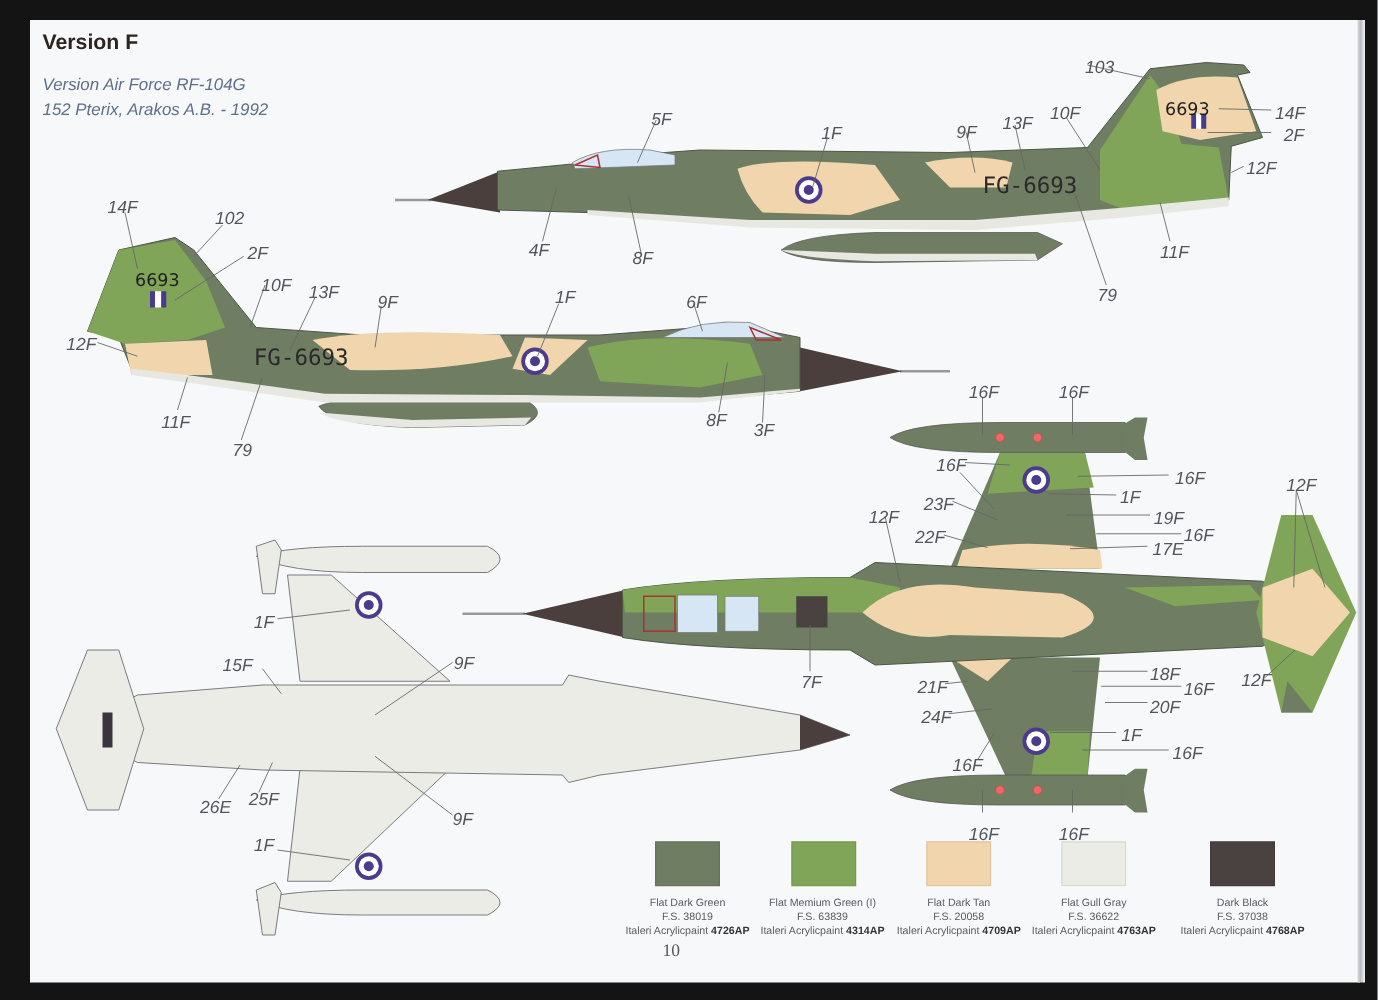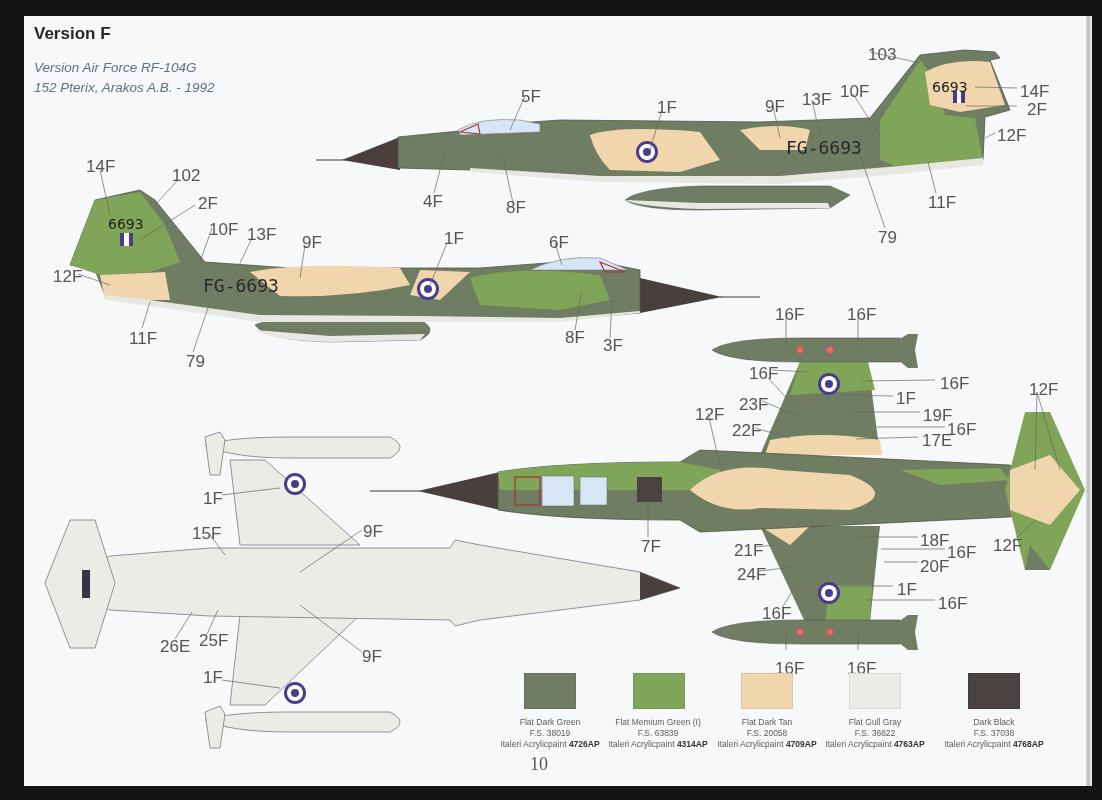--- a/index.html
+++ b/index.html
@@ -1,26 +1,26 @@
 <!DOCTYPE html>
 <html><head>
 <meta charset="utf-8">
 <style>
   html, body { margin:0; padding:0; }
   body { width:1102px; height:800px; background:#141414; position:relative; overflow:hidden; font-family:"Liberation Sans", sans-serif; }
   .page { position:absolute; left:24px; top:16px; width:1064px; height:770px; background:#f7f8fa; }
   .page-edge { position:absolute; left:1086px; top:16px; width:6px; height:770px; background:linear-gradient(90deg,#d9dadd,#b9bcc1 40%,#f2f3f5); }
   .title { position:absolute; left:34px; top:24px; font-size:17px; font-weight:bold; color:#2b2422; }
   .subtitle { position:absolute; left:34px; font-size:13.5px; font-style:italic; color:#5e6f88; }
-  .lbl { position:absolute; font-size:17px; color:#555459; white-space:nowrap; line-height:1; }
+  .lbl { position:absolute; font-size:14px; color:#555459; white-space:nowrap; line-height:1;font-style:italic; }
   svg.art { position:absolute; left:0; top:0; }
   .swatch-box { position:absolute; top:673px; width:52px; height:36px; }
   .swatch-text { position:absolute; top:717px; width:170px; text-align:center; font-size:8.5px; line-height:11px; color:#5b5b60; }
   .swatch-text b { color:#333; }
-  .pageno { position:absolute; left:530px; top:754px; font-family:"Liberation Serif", serif; font-size:18px; color:#555; }
+  .pageno { position:absolute; left:530px; top:754px; font-family:"Liberation Serif", serif; font-size:14px; color:#555; }
 </style>
 </head>
 <body>
 
 <div class="page"></div>
 <div class="page-edge"></div>
 
 <div class="title">Version F</div>
 <div class="subtitle" style="top:60px">Version Air Force RF-104G</div>
 <div class="subtitle" style="top:80px">152 Pterix, Arakos A.B. - 1992</div>
@@ -264,21 +264,21 @@
 <span class="lbl" style="left:737px;top:566px">24F</span>
 <span class="lbl" style="left:920px;top:558px">20F</span>
 <span class="lbl" style="left:897px;top:581px">1F</span>
 <span class="lbl" style="left:938px;top:595px">16F</span>
 <span class="lbl" style="left:762px;top:605px">16F</span>
 <span class="lbl" style="left:775px;top:660px">16F</span>
 <span class="lbl" style="left:847px;top:660px">16F</span>
 <span class="lbl" style="left:993px;top:537px">12F</span>
 
 <span class="lbl" style="left:203px;top:490px">1F</span>
-<span class="lbl" style="left:192px;top:525px">15F</span>
+<span class="lbl" style="left:178px;top:525px">15F</span>
 <span class="lbl" style="left:363px;top:523px">9F</span>
 <span class="lbl" style="left:160px;top:638px">26E</span>
 <span class="lbl" style="left:199px;top:632px">25F</span>
 <span class="lbl" style="left:362px;top:648px">9F</span>
 <span class="lbl" style="left:203px;top:669px">1F</span>
 
 <div>
   <div class="swatch-box" style="left: 524px; background: rgb(111, 125, 98); box-shadow: rgba(0, 0, 0, 0.08) 0px 0px 0px 1px inset;" title="Flat Dark Green"></div>
   <div class="swatch-box" style="left: 633px; background: rgb(128, 164, 88); box-shadow: rgba(0, 0, 0, 0.08) 0px 0px 0px 1px inset;"></div>
   <div class="swatch-box" style="left: 741px; background: rgb(241, 213, 173); box-shadow: rgba(0, 0, 0, 0.08) 0px 0px 0px 1px inset;"></div>

